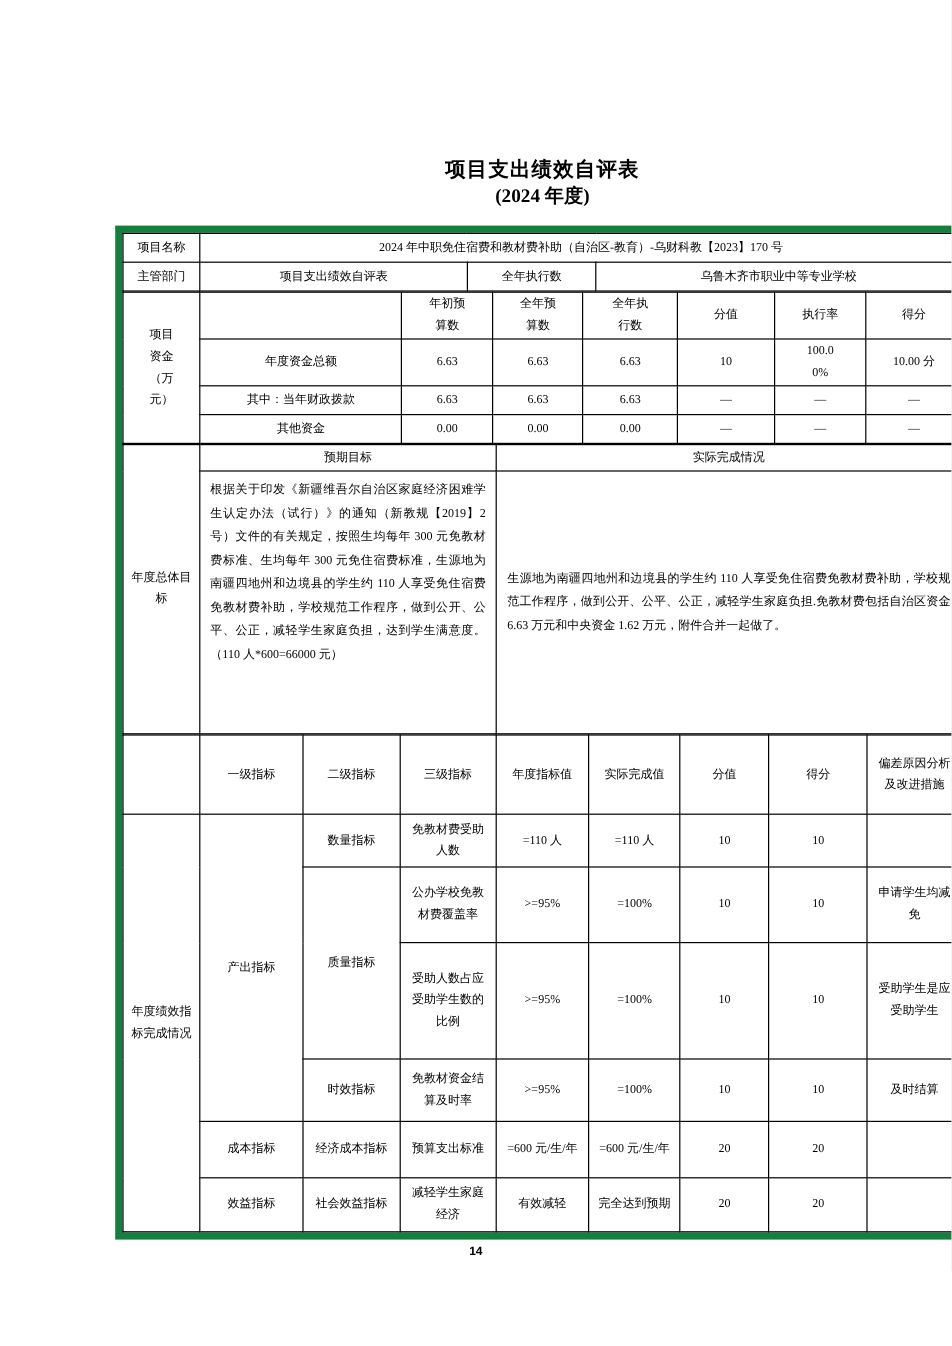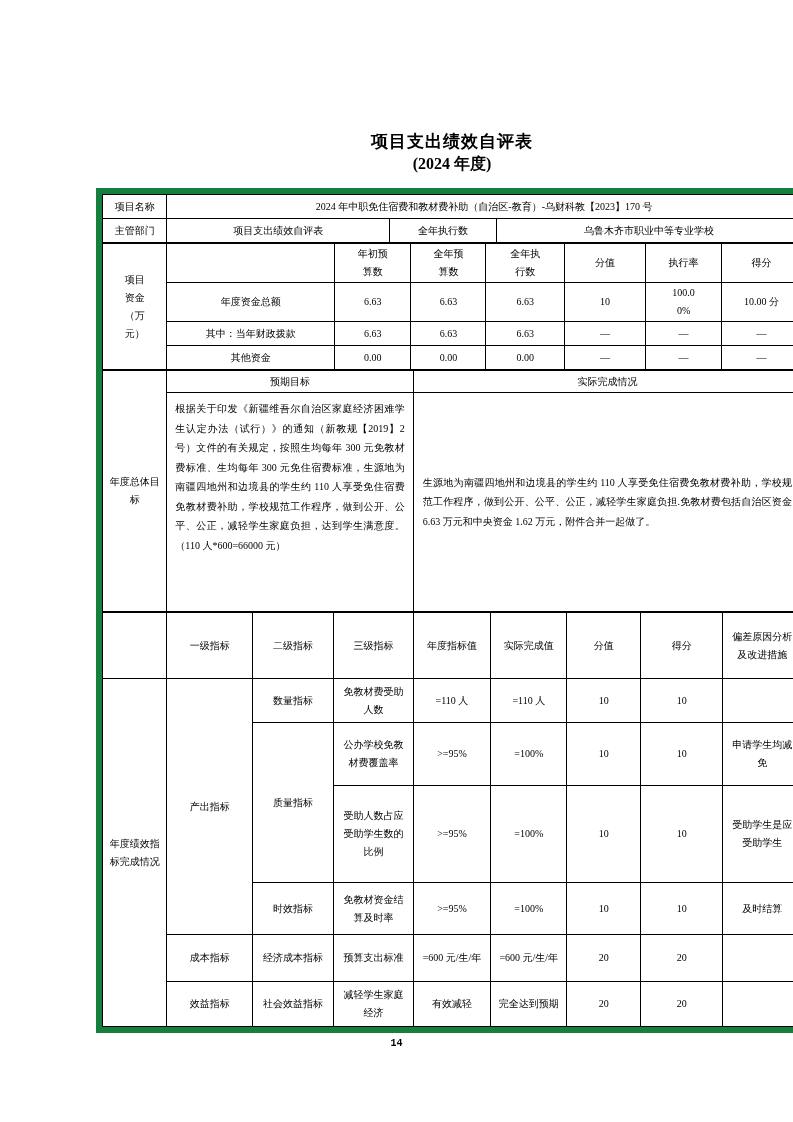--- a/index.html
+++ b/index.html
@@ -16,21 +16,21 @@
   .goal-text{ text-align:justify;padding:6px 8px;line-height:19.5px;vertical-align:top;font-family:Liberation Serif, serif;}
   .actual-text{text-align:justify;padding:6px 9px;line-height:19.5px;vertical-align:middle;}
   .h23 td{height:21px;} .h22 td{height:20px;}
   .fund-head td{height:35px;}
   .goal-head td{height:19px;}
   .goal-body td{height:206px;}
   .ind-head td{height:63px;}
   .r-num td{height:41px;} .r-q1 td{height:60px;} .r-q2 td{height:94px;}
   .r-time td{height:49px;} .r-cost td{height:44px;} .r-ben td{height:42px;}
   .page-number{position:absolute;left:0;right:0;top:1038px;text-align:center;
-               font-size:10px;font-weight:bold;font-family:Liberation Mono, monospace;}
+               font-size:10px;font-weight:bold;font-family:Liberation Sans, sans-serif;}
 </style>
 </head>
 <body>
 
 <div class="page">
   <div class="content">
     <h1 class="doc-title">项目支出绩效自评表</h1>
     <div class="doc-subtitle">(2024 年度)</div>
 
     <div class="table-wrap">

